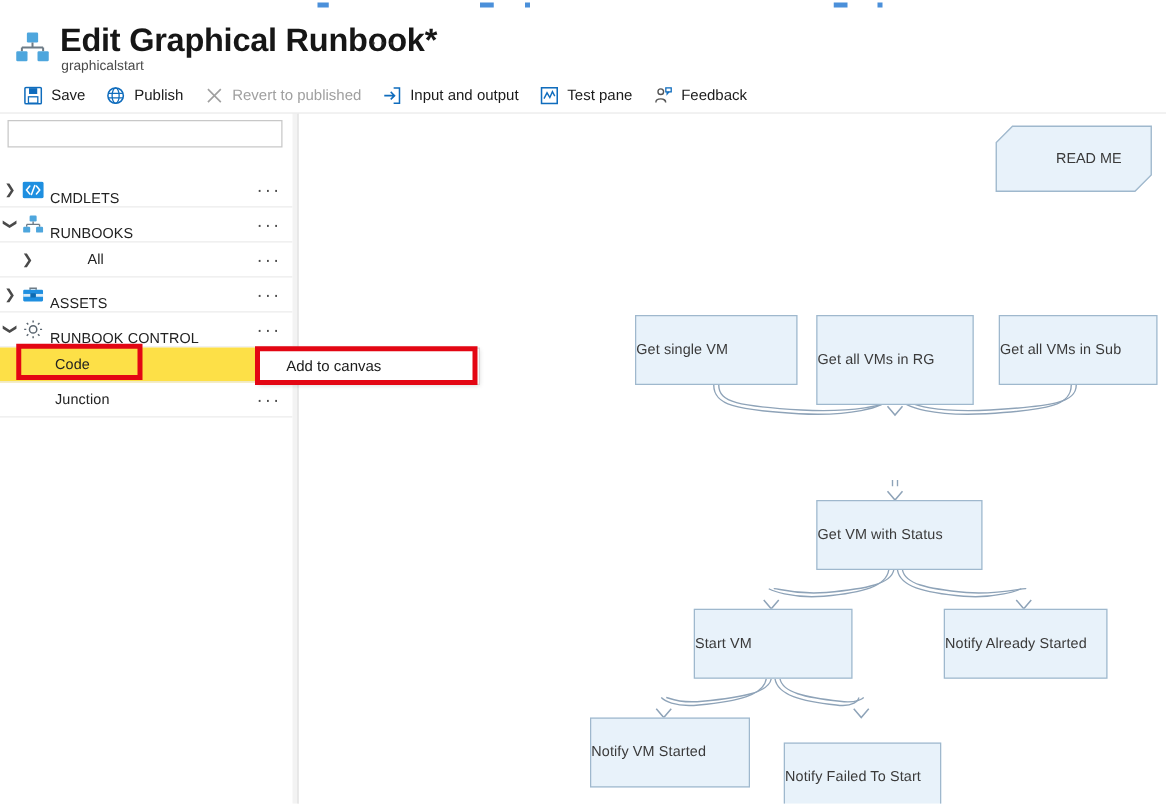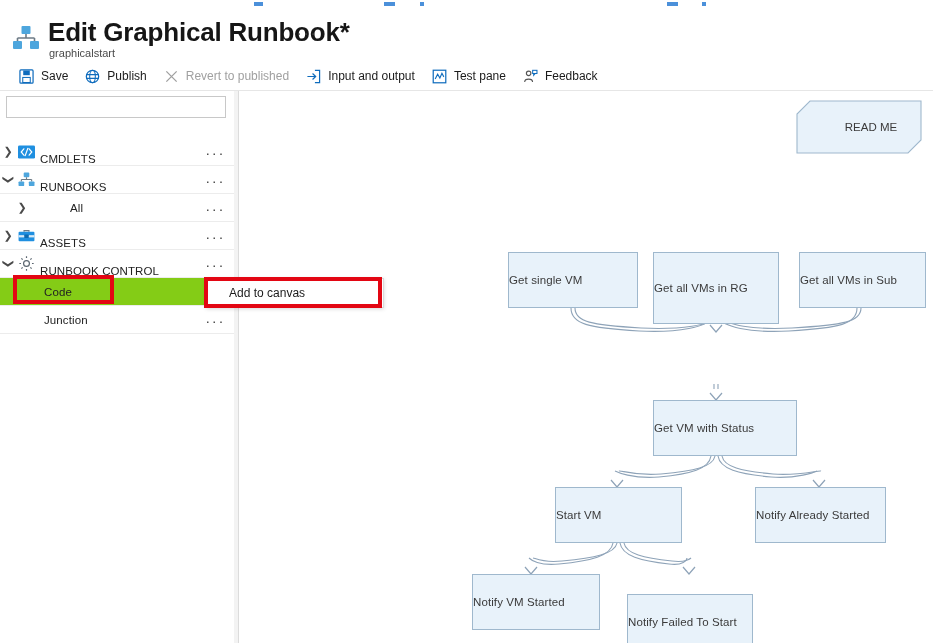--- a/index.html
+++ b/index.html
@@ -129,21 +129,21 @@
     width: 234px;
   }
   .trow {
     position: relative;
     height: 27px;
     border-bottom: 1px solid #ececec;
     display: flex;
     align-items: center;
     cursor: pointer;
   }
-  .trow.sel { background: #84cc16; }
+  .trow.sel { background: #fde047; }
   .trow .chev {
     width: 16px;
     display: inline-flex;
     justify-content: center;
     align-items: center;
     font-size: 11px;
     color: #4a4a4a;
     flex: none;
   }
   .trow .tico {
@@ -500,21 +500,21 @@
 
   <div class="node" style="left:269px;top:161px;width:130px;height:56px;">
     <span>Get single VM</span>
   </div>
   <div class="node" style="left:414px;top:161px;width:126px;height:72px;">
     <span>Get all VMs in RG</span>
   </div>
   <div class="node" style="left:560px;top:161px;width:127px;height:56px;">
     <span>Get all VMs in Sub</span>
   </div>
-  <div class="node" style="left:414px;top:309px;width:144px;height:56px;">
+  <div class="node" style="left:414px;top:309px;width:133px;height:56px;">
     <span>Get VM with Status</span>
   </div>
   <div class="node" style="left:316px;top:396px;width:127px;height:56px;">
     <span>Start VM</span>
   </div>
   <div class="node" style="left:516px;top:396px;width:131px;height:56px;">
     <span>Notify Already Started</span>
   </div>
   <div class="node" style="left:233px;top:483px;width:128px;height:56px;">
     <span>Notify VM Started</span>

